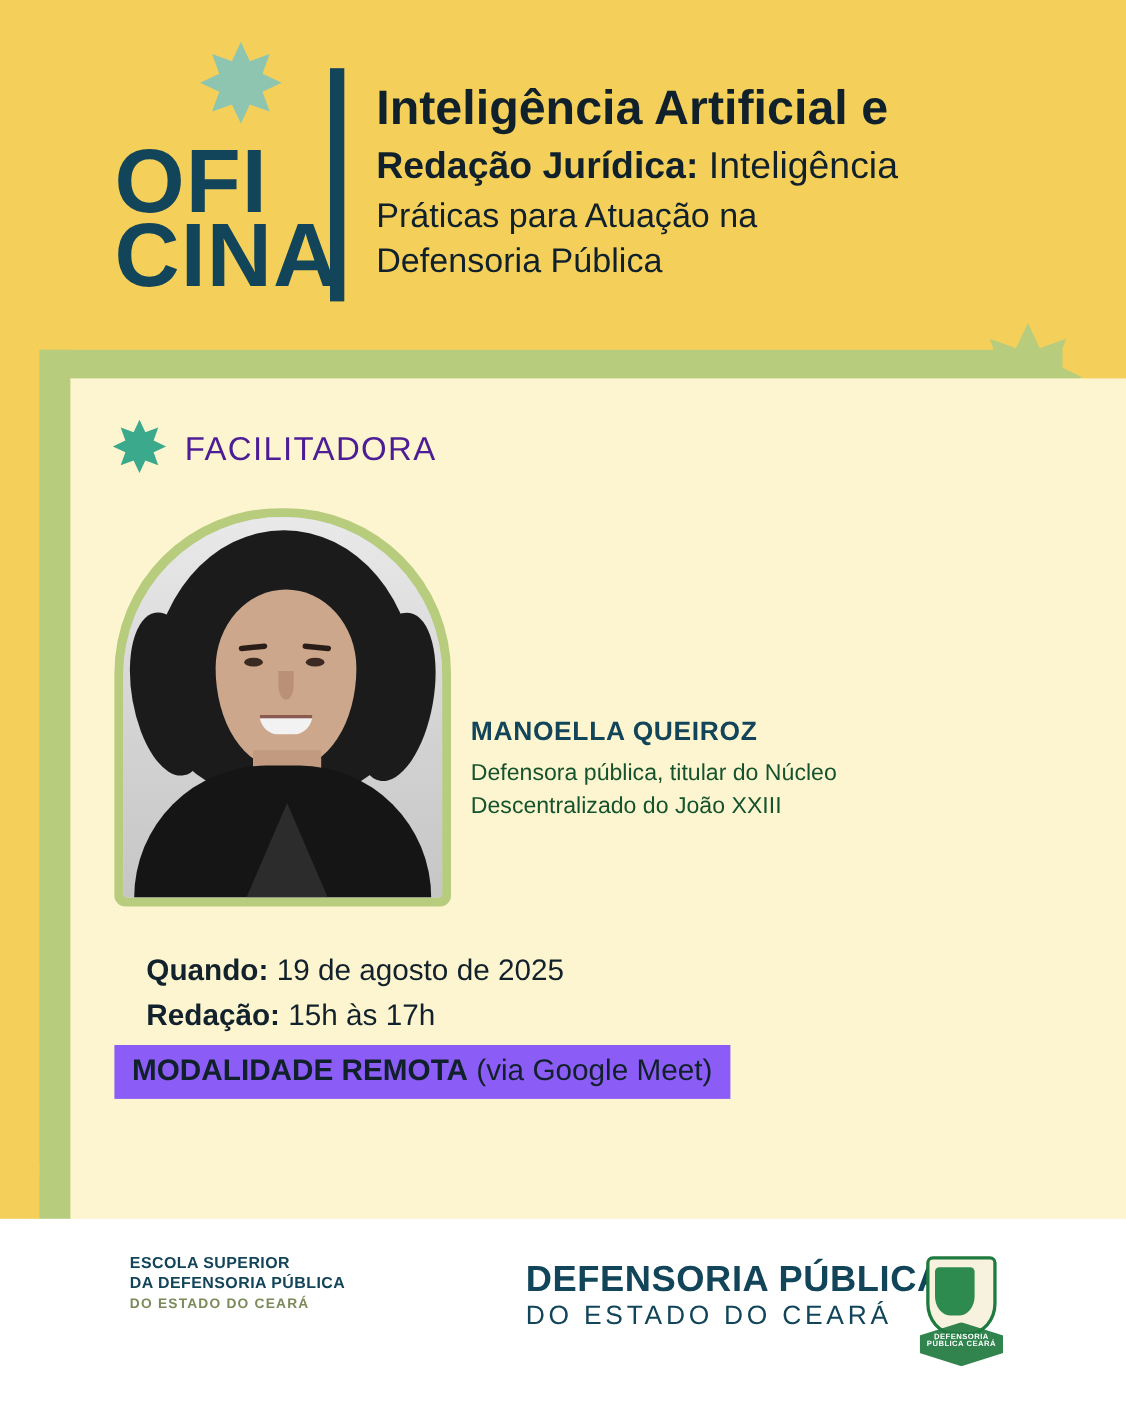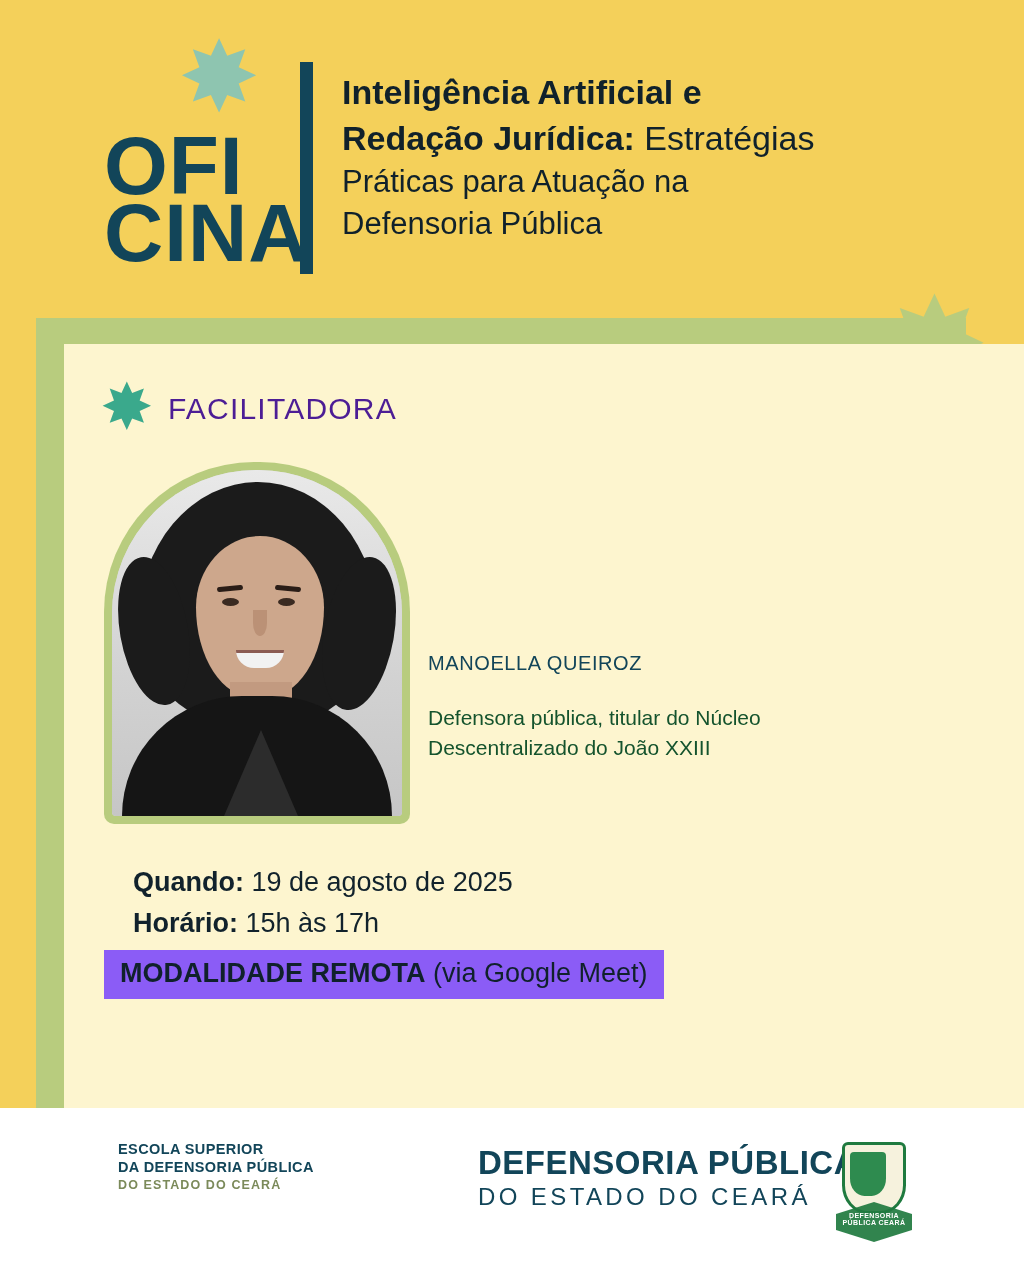--- a/index.html
+++ b/index.html
@@ -55,21 +55,21 @@
   }
 
   .title-block {
     position: absolute;
     left: 342px; top: 70px;
     width: 650px;
     color: #10212b;
     font-size: 33px;
     line-height: 1.34;
   }
-  .title-block .l1 { font-weight: bold; font-size: 34px; }
+  .title-block .l1 { font-weight: bold; font-size: 44px; }
   .title-block .l2 { font-size: 34px; }
   .title-block .l2 b { font-weight: bold; }
   .title-block .l3, .title-block .l4 { font-weight: normal; font-size: 31px; }
 
   
   .green-frame {
     position: absolute;
     left: 36px; top: 318px;
     width: 930px; height: 790px;
     background: #b8cc7e;
@@ -146,22 +146,22 @@
     clip-path: polygon(50% 0, 100% 100%, 0 100%);
   }
 
   
   .speaker {
     position: absolute;
     left: 428px; top: 652px;
     width: 520px;
   }
   .speaker-name {
-    color: #124559; font-weight: normal; font-size: 20px; letter-spacing: 0.6px;
-    margin-bottom: 28px;
+    color: #124559; font-weight: bold; font-size: 24px; letter-spacing: 0.6px;
+    margin-bottom: 8px;
   }
   .speaker-role {
     color: #14532d; font-size: 21px; line-height: 1.42;
   }
 
   
   .when {
     position: absolute; left: 104px; top: 862px;
     font-size: 27px; color: #11222c; line-height: 1.5;
   }
@@ -241,21 +241,21 @@
 
   <div class="oficina">
     <span>OFI</span>
     <span>CINA</span>
   </div>
 
   <div class="divider-bar"></div>
 
   <div class="title-block">
     <div class="l1">Inteligência Artificial e</div>
-    <div class="l2"><b>Redação Jurídica:</b><span> Estratégias</span></div>
+    <div class="l2"><b>Redação Jurídica:</b><span> Inteligência</span></div>
     <div class="l3">Práticas para Atuação na</div>
     <div class="l4">Defensoria Pública</div>
   </div>
 
   <div class="green-frame"></div>
   <div class="left-accent-top"></div>
   <div class="left-accent-bottom"></div>
   <div class="cream-card"></div>
 
   <div class="star star-facilitadora">✸</div>
@@ -283,21 +283,21 @@
   <div class="speaker">
     <div class="speaker-name">MANOELLA QUEIROZ</div>
     <div class="speaker-role">
       <div>Defensora pública, titular do Núcleo</div>
       <div>Descentralizado do João XXIII</div>
     </div>
   </div>
 
   <div class="when">
     <div><b>Quando:</b><span> 19 de agosto de 2025</span></div>
-    <div><b>Horário:</b><span> 15h às 17h</span></div>
+    <div><b>Redação:</b><span> 15h às 17h</span></div>
   </div>
 
   <div class="modality">
     <b>MODALIDADE REMOTA</b><span> (via Google Meet)</span>
   </div>
 
   <div class="footer"></div>
 
   <div class="esdp">
     <div class="esdp-text">

